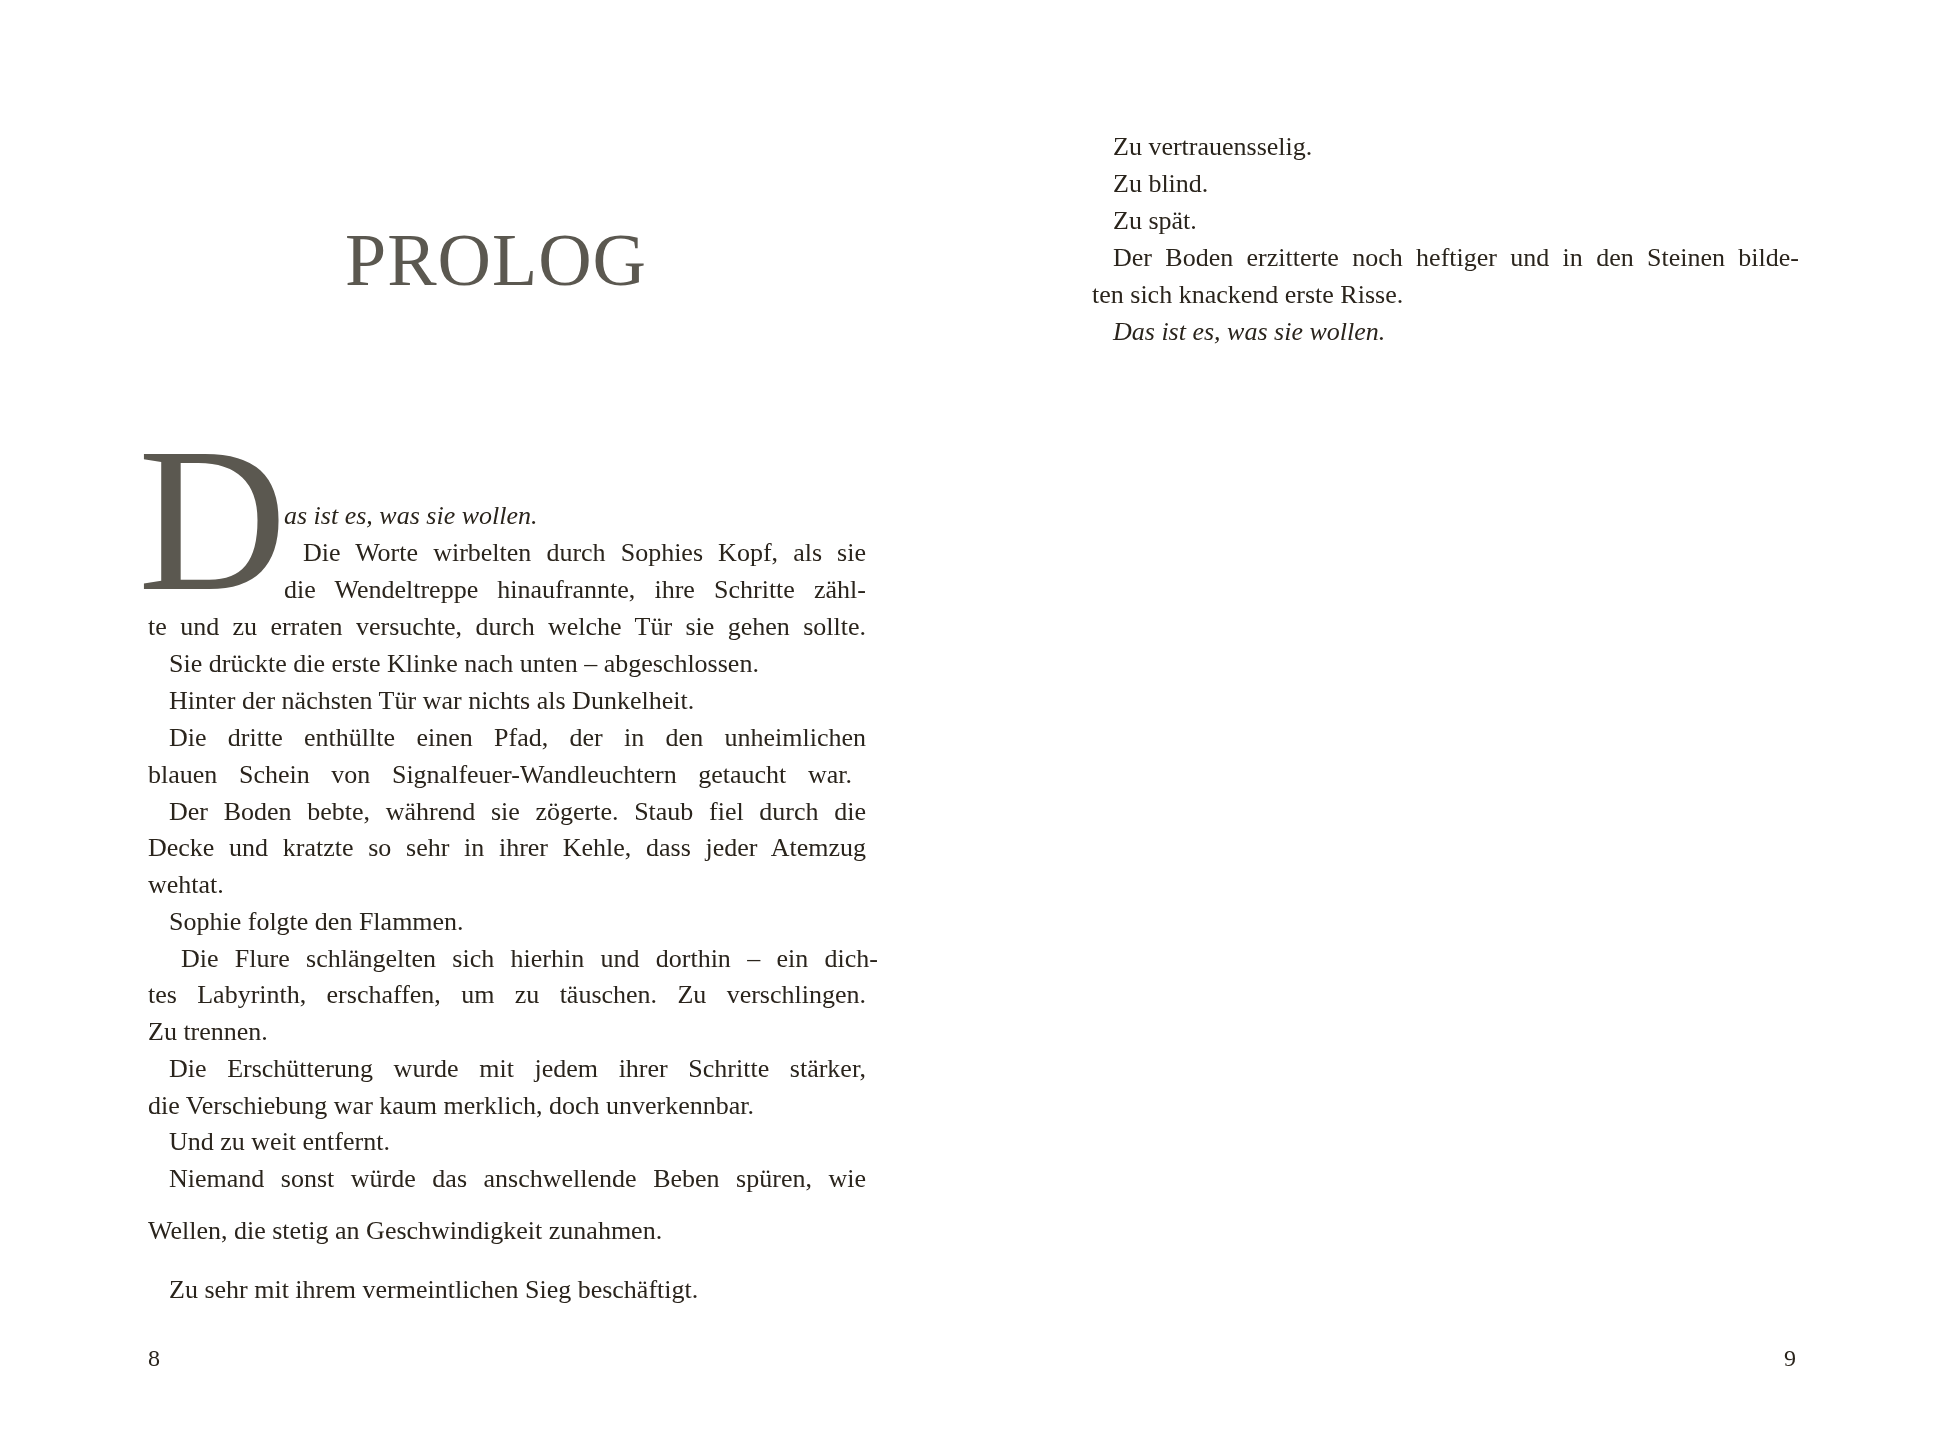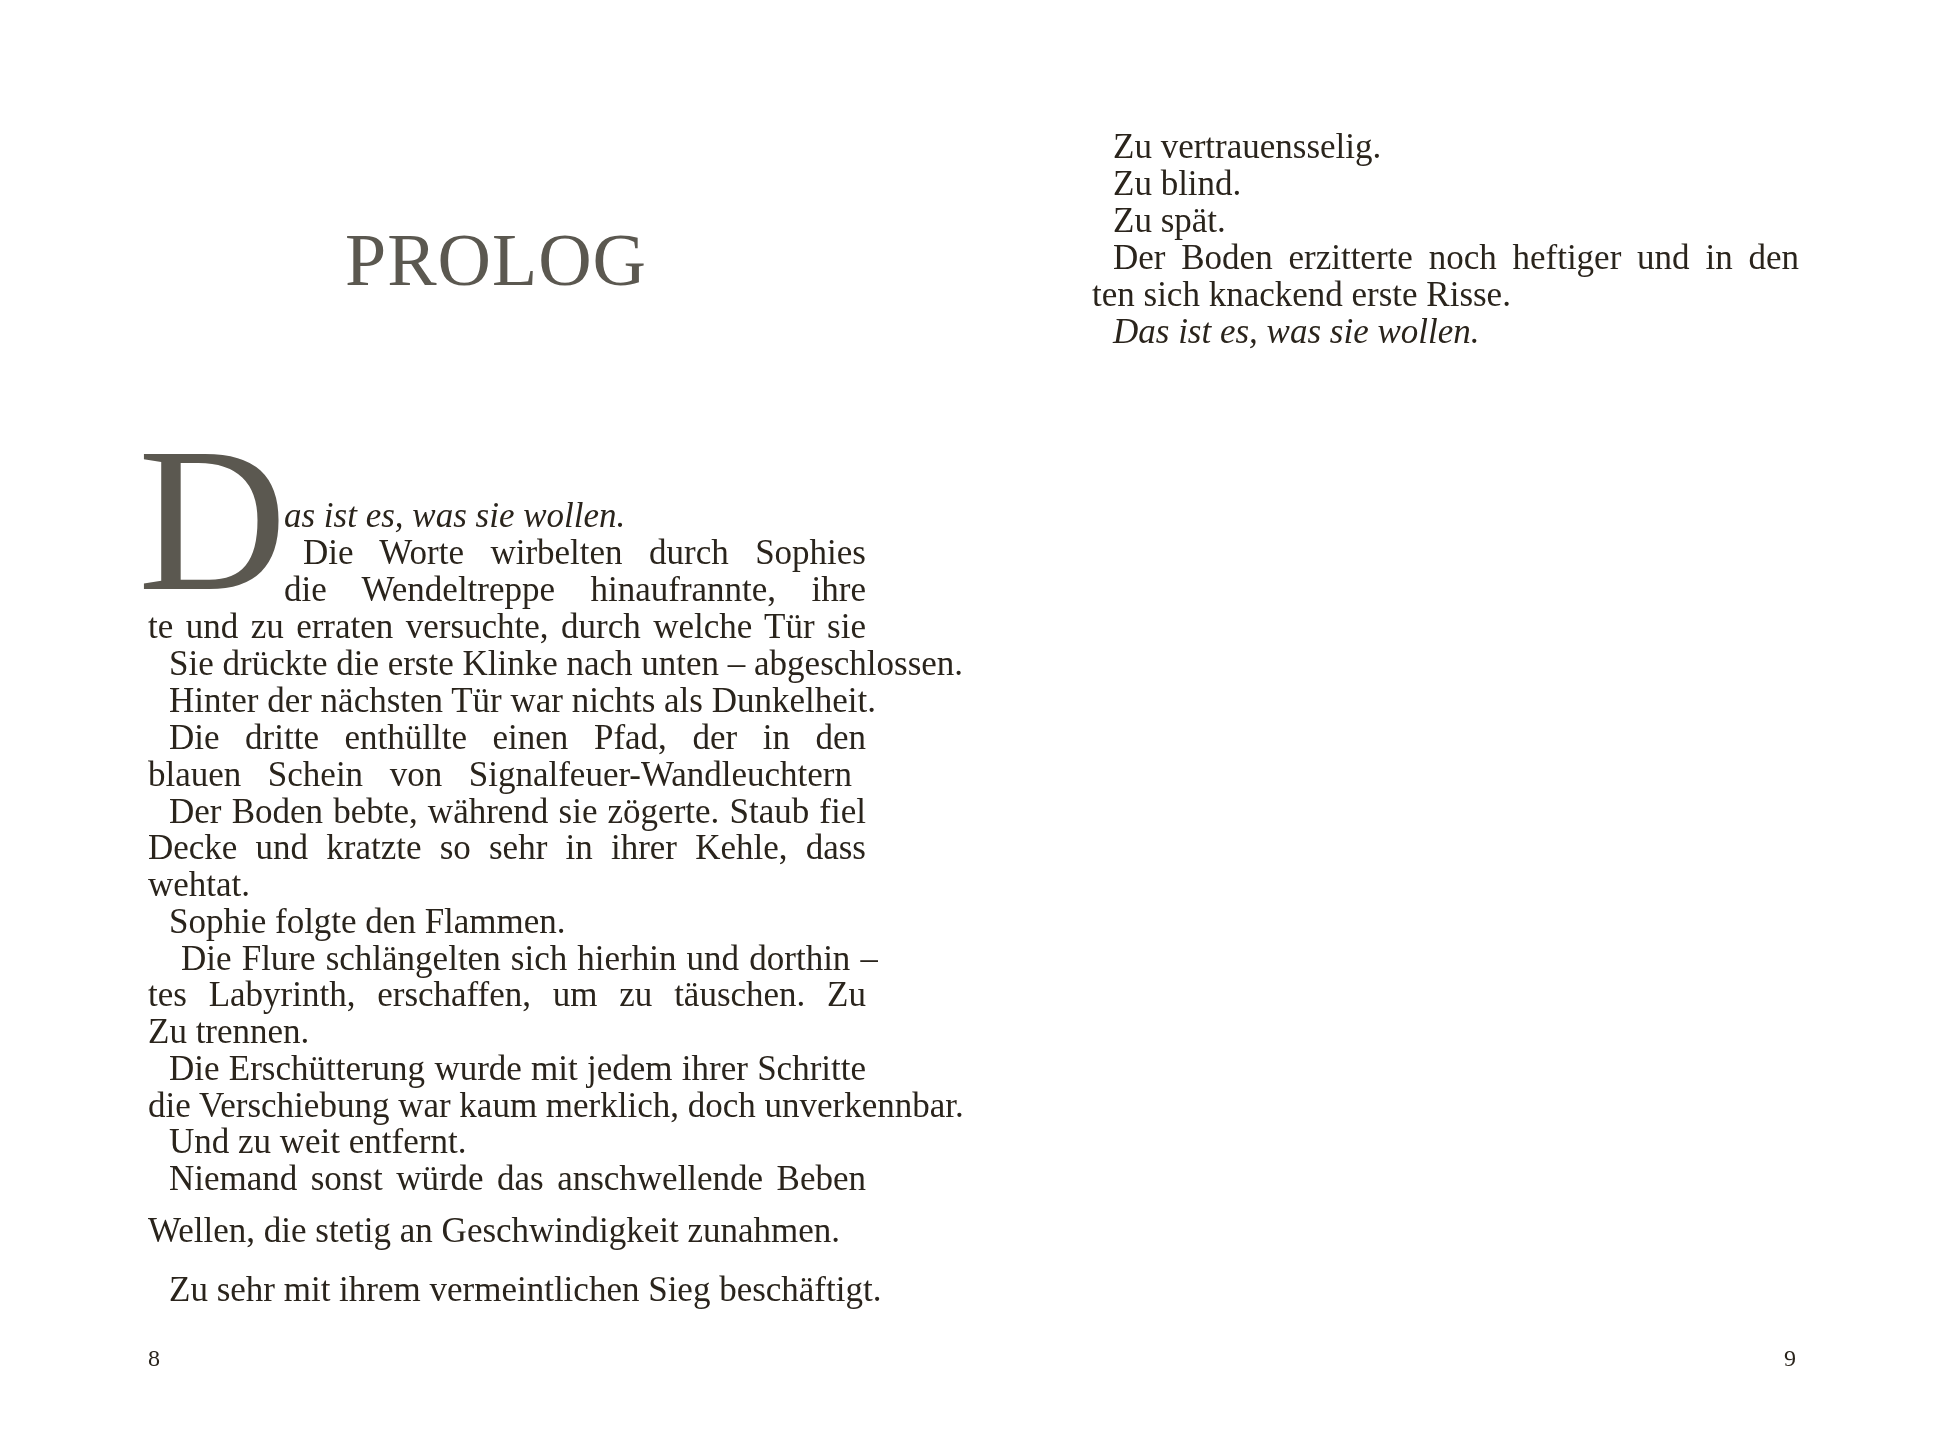--- a/index.html
+++ b/index.html
@@ -44,21 +44,21 @@
     top: 430px;
     font-family: "Liberation Serif", "DejaVu Serif", serif;
     font-size: 206px;
     line-height: 180px;
     color: #5b5850;
     font-weight: normal;
   }
 
   .line {
     position: absolute;
-    font-size: 35px;
+    font-size: 26px;
     line-height: 36.7px;
     height: 36.7px;
     white-space: nowrap;
     overflow: visible;
   }
   .line.justify {
     text-align: justify;
     text-align-last: justify;
     white-space: normal;
     overflow: hidden;

